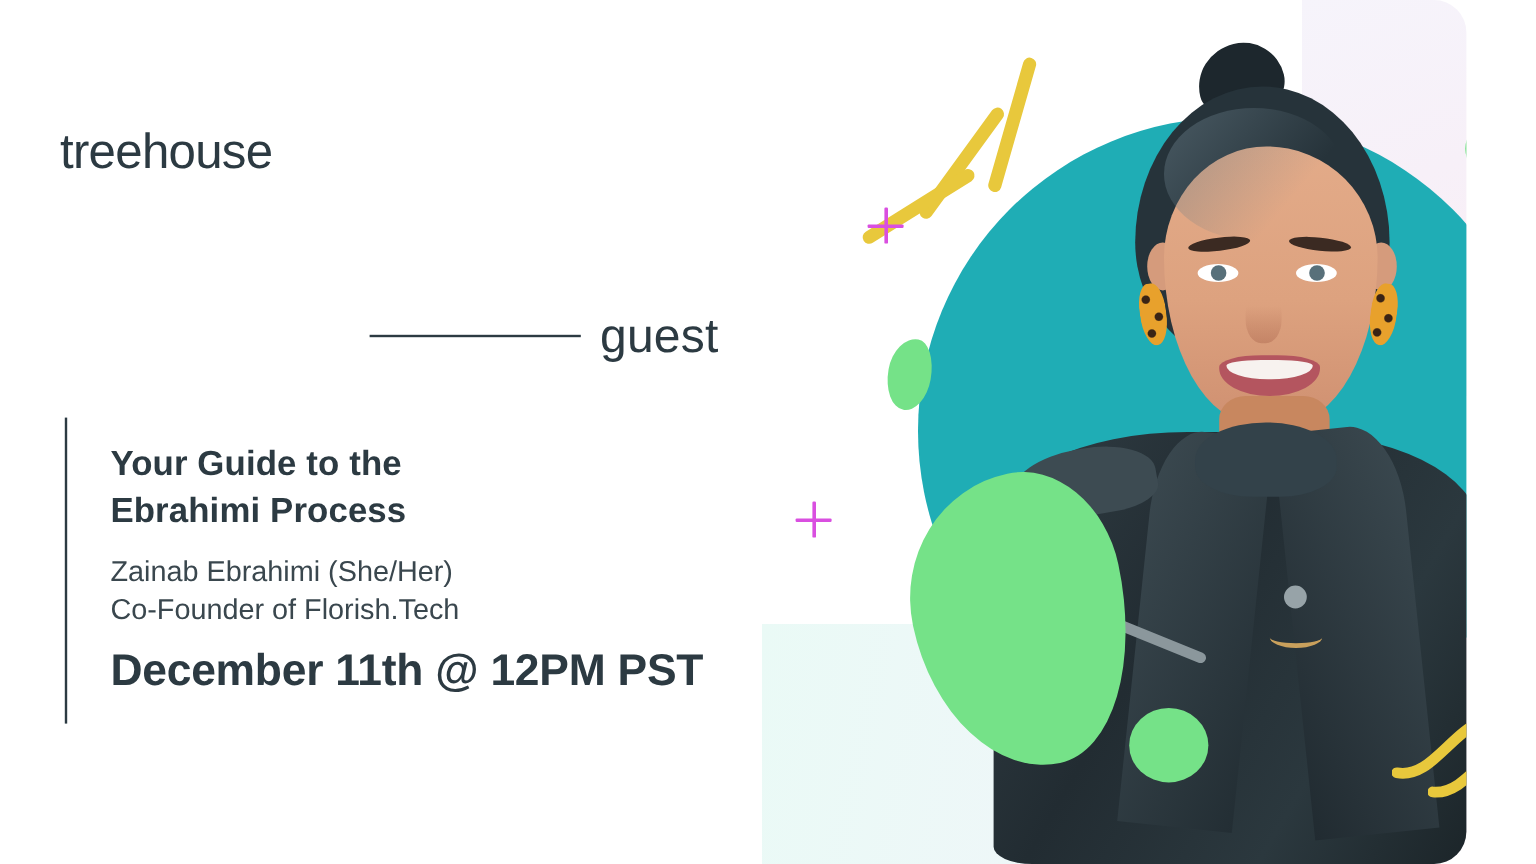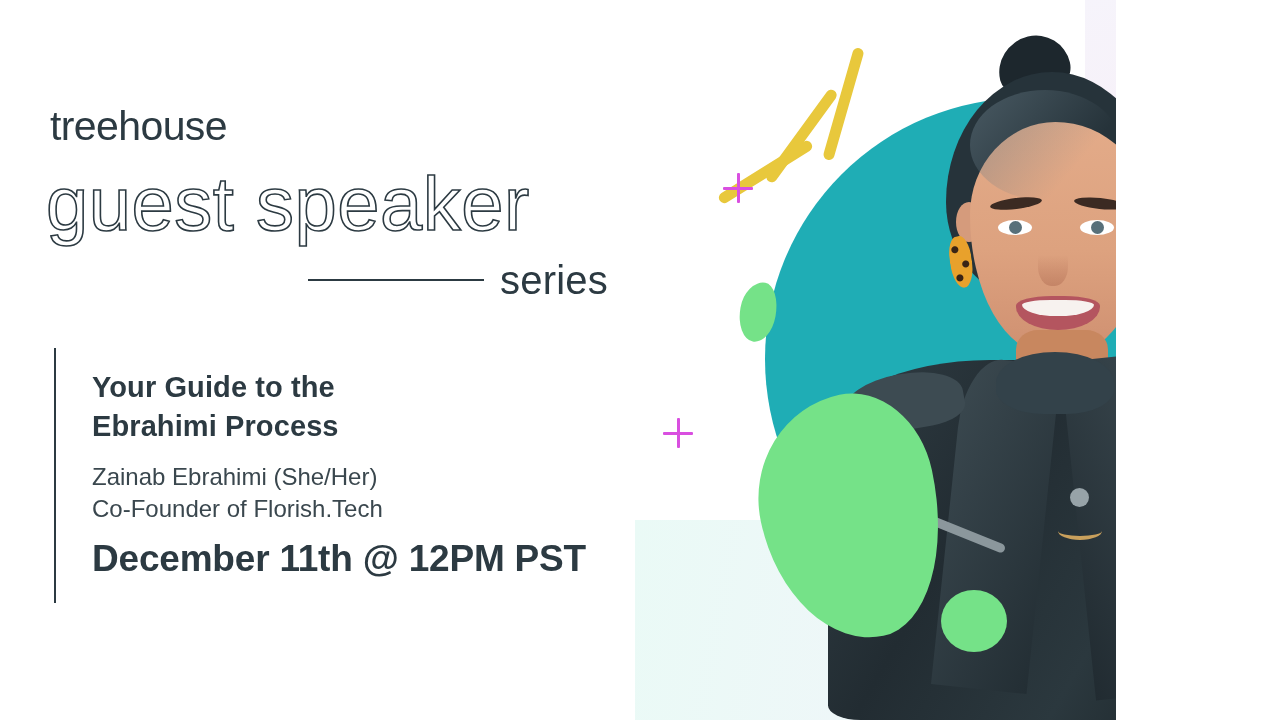--- a/index.html
+++ b/index.html
@@ -2,25 +2,26 @@
 <html><head>
 <meta charset="utf-8">
 <style>
   html, body {
     margin: 0;
     padding: 0;
     background: #ffffff;
   }
   #stage {
     position: relative;
-    width: 1116px;
+    width: 1222px;
     height: 720px;
     overflow: hidden;
     background: #ffffff;
     font-family: "Liberation Sans", sans-serif;
+    border-radius: 27px;
     -webkit-font-smoothing: antialiased;
   }
 
   
   .panel-tr {
     position: absolute;
     left: 1085px;
     top: 0;
     width: 195px;
     height: 330px;
@@ -464,25 +465,24 @@
   </svg>
   <svg class="wave wave-2" width="110" height="70" viewBox="0 0 110 70">
     <path d="M4 60 C 24 62, 38 42, 56 26 C 72 12, 90 6, 106 6" fill="none" stroke="#e8c83c" stroke-width="9" stroke-linecap="round"></path>
   </svg>
 
   <div class="plus plus-a"></div>
   <div class="plus plus-b"></div>
 
   <div class="brandmark">treehouse</div>
 
-  <div class="headline-outline">guest speaker</div>
 
   <div class="series-row">
     <div class="series-rule"></div>
-    <div class="series-word">series</div>
+    <div class="series-word">guest</div>
   </div>
 
   <div class="vrule"></div>
 
   <div class="talk-title">Your Guide to the
 Ebrahimi Process</div>
 
   <div class="speaker-name">Zainab Ebrahimi (She/Her)</div>
 
   <div class="speaker-role">Co-Founder of Florish.Tech</div>

